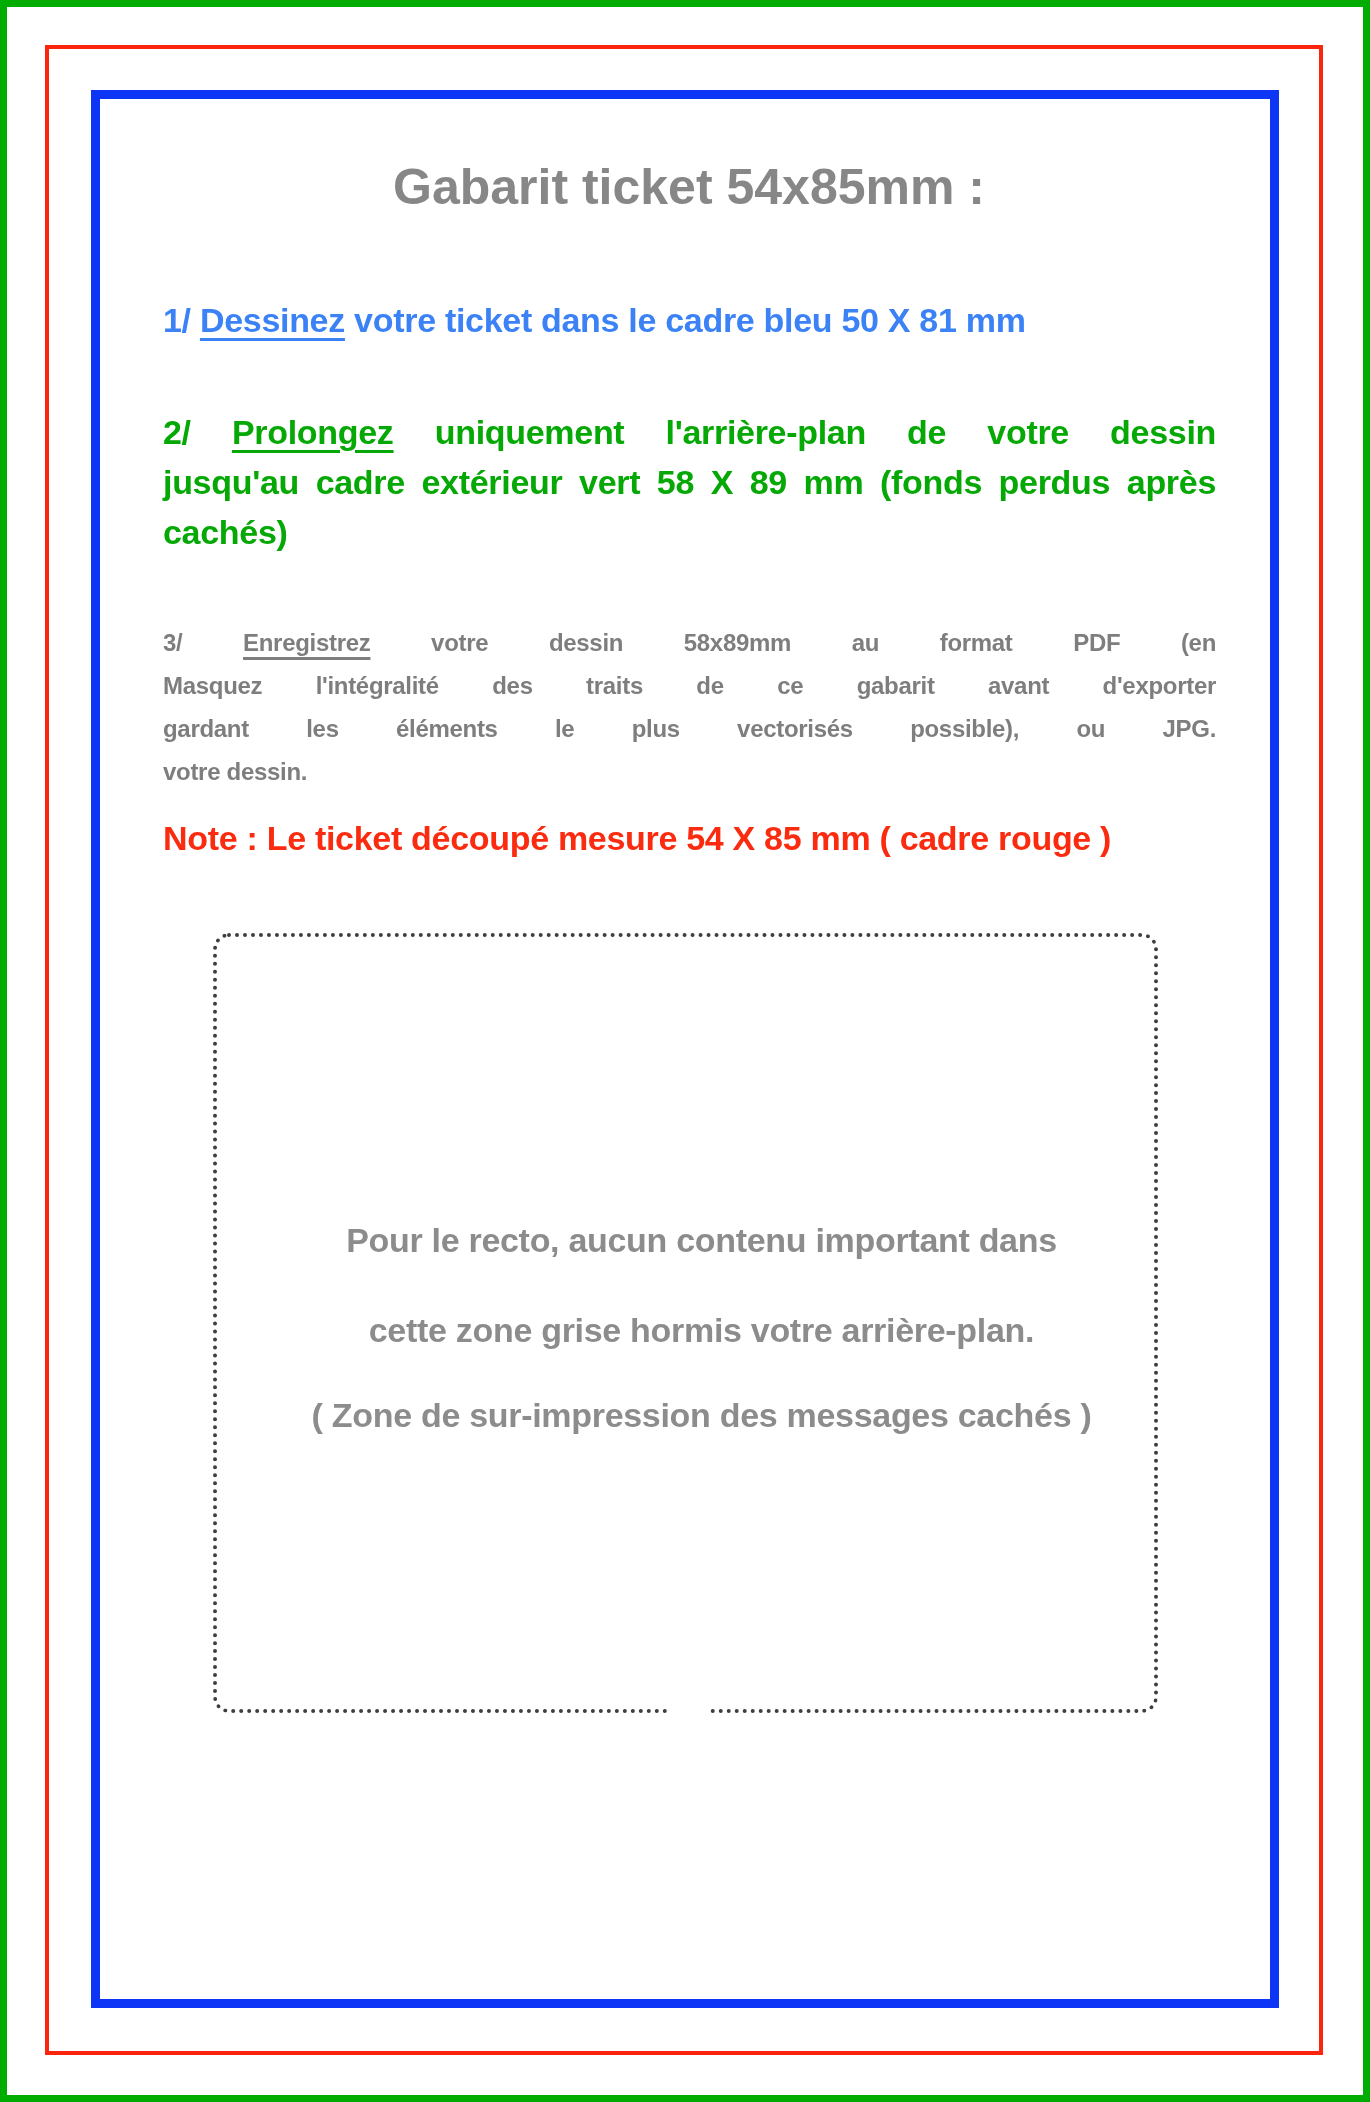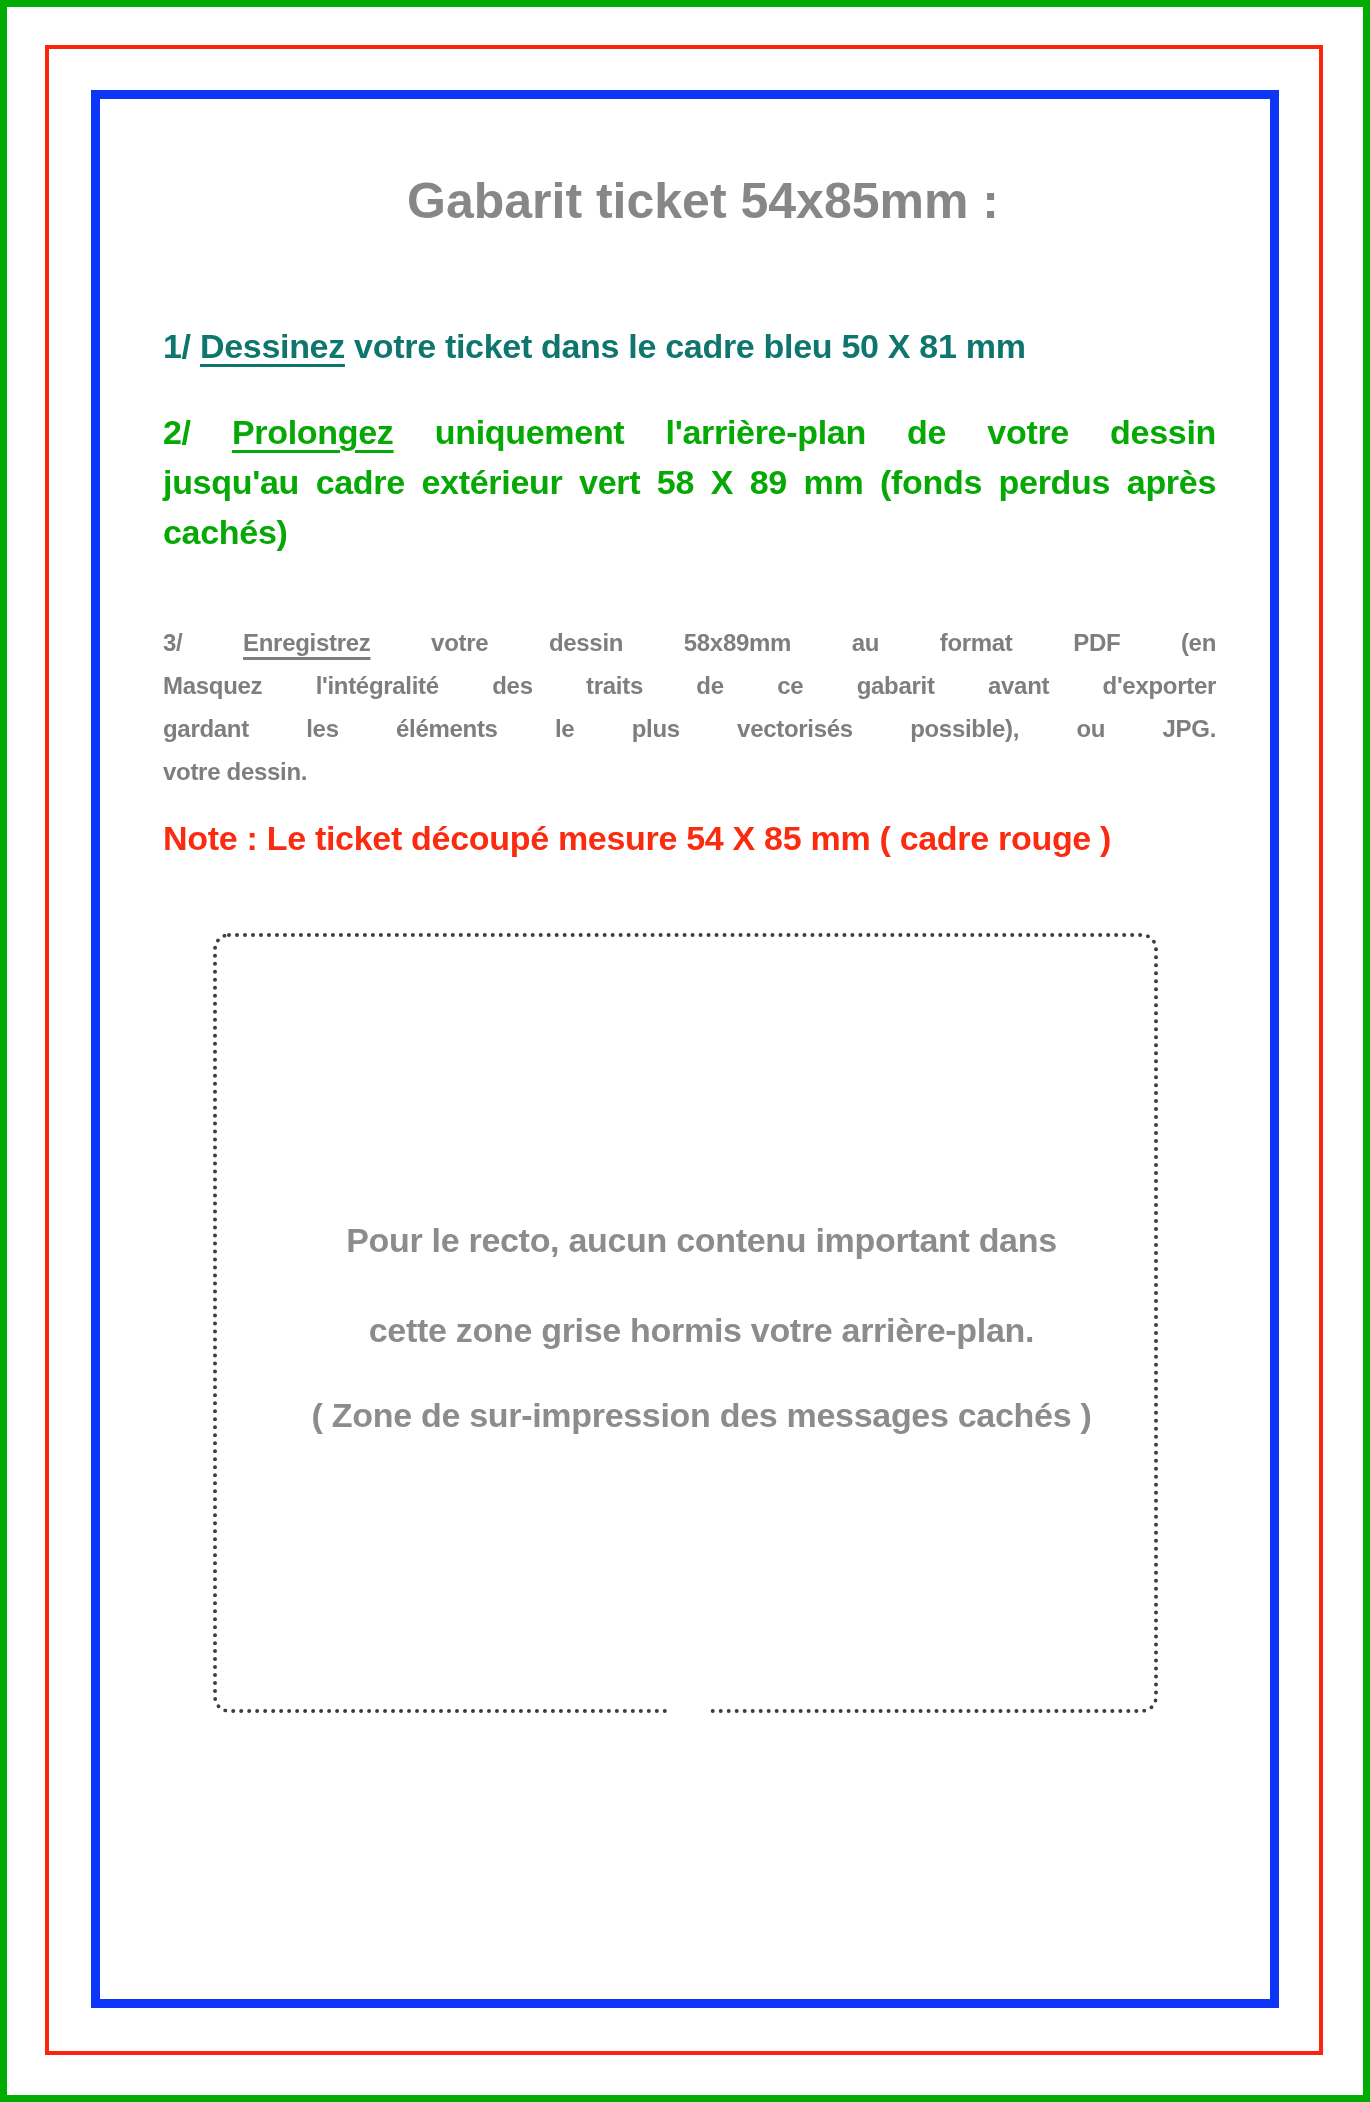--- a/index.html
+++ b/index.html
@@ -6,26 +6,26 @@
   .canvas{
     position:relative;width:1370px;height:2102px;background:#ffffff;overflow:hidden;
     font-family:"Liberation Sans","DejaVu Sans",sans-serif;font-weight:bold;
   }
   .frame{position:absolute;box-sizing:border-box;background:transparent;}
   .frame-green{left:0;top:0;width:1370px;height:2102px;border:7px solid #00AC00;}
   .frame-red{left:45px;top:45px;width:1278px;height:2010px;border:4px solid #FA250C;}
   .frame-blue{left:91px;top:90px;width:1188px;height:1918px;border:9px solid #0D35F5;}
 
   .title{
-    position:absolute;left:91px;top:153px;width:1188px;margin:18px;
+    position:absolute;left:91px;top:153px;width:1188px;margin:4px;
     text-align:center;font-size:50px;line-height:60px;color:#878787;
   }
 
   .step,.note{position:absolute;left:163px;width:1053px;letter-spacing:-0.3px;}
-  .step1{top:300px;font-size:34px;line-height:40px;color:#0f766e;margin-top:26px;}
+  .step1{top:300px;font-size:34px;line-height:40px;color:#3b82f6;}
   .step2{top:407px;font-size:34px;line-height:50px;color:#05A805;}
   .step3{top:621px;font-size:24px;line-height:43px;color:#7E7E7E;}
   .note{top:818px;font-size:34px;line-height:40px;color:#FB2B10;}
 
   .jline{text-align:justify;text-align-last:justify;text-justify:inter-word;}
   .u{text-decoration:underline;text-decoration-thickness:3px;text-underline-offset:6px;}
 
   .zone{
     position:absolute;left:213px;top:933px;width:945px;height:780px;box-sizing:border-box;
     border:4px dotted #3E3E3E;border-radius:16px;

